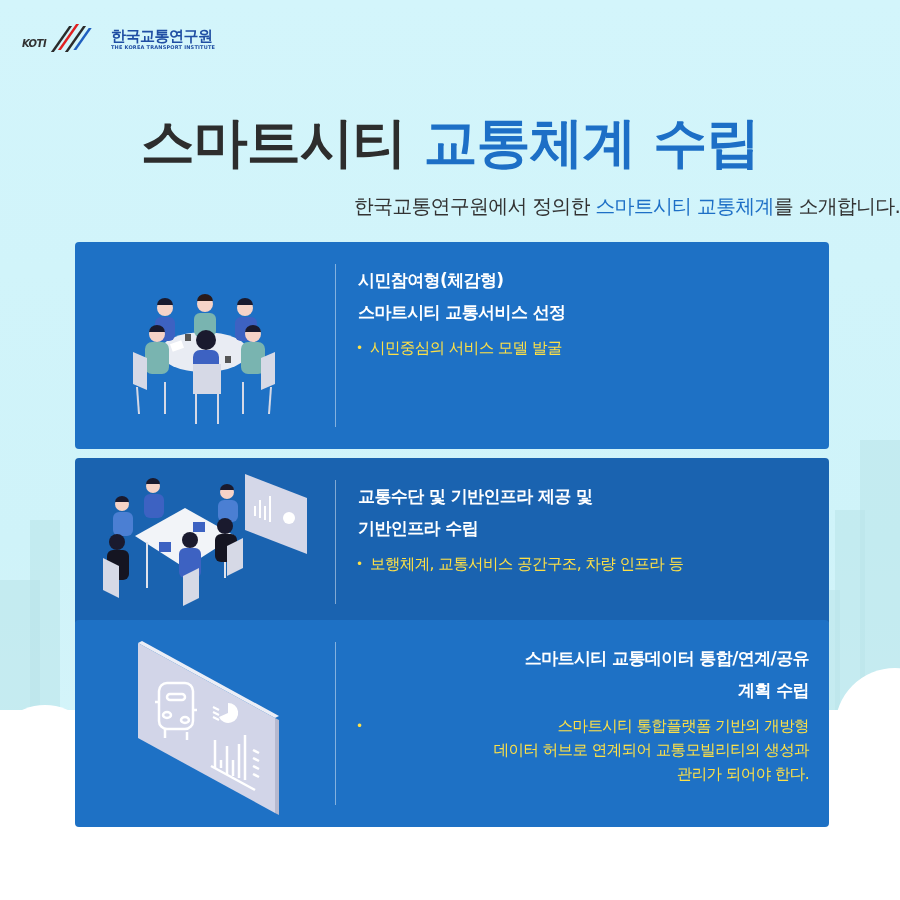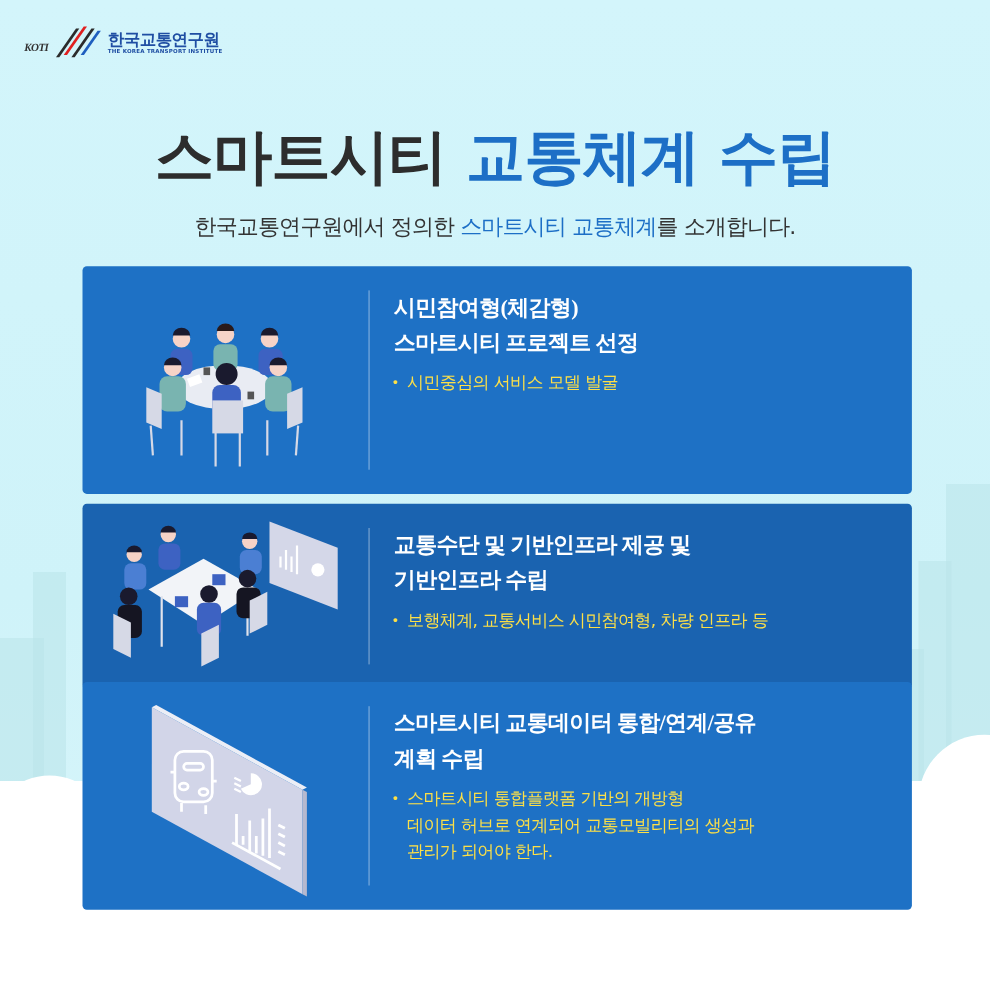--- a/index.html
+++ b/index.html
@@ -16,39 +16,39 @@
   .bld { position: absolute; bottom: 0; background: #b9e4ea; opacity: 0.55; }
   .cloud {
     position: absolute; background: #ffffff; border-radius: 50%;
   }
   .ground {
     position: absolute; left: 0; right: 0; bottom: 0; height: 190px; background: #ffffff;
   }
 
   
   .logo { position: absolute; left: 22px; top: 24px; display: flex; align-items: center; }
-  .logo-mark { position: relative; width: 70px; height: 30px; font-family: Liberation Serif, serif; }
+  .logo-mark { position: relative; width: 70px; height: 30px; }
   .logo-mark .koti {
     position: absolute; left: 0; top: 14px; font-size: 10px; font-weight: bold;
     font-style: italic; color: #333; letter-spacing: -0.5px;
   }
   .stripe { position: absolute; width: 3px; height: 26px; transform: skewX(-35deg); }
-  .logo-text { margin-left: 6px; }
+  .logo-text { margin-left: 19px; }
   .logo-ko { font-size: 15px; font-weight: bold; color: #1f4ea3; letter-spacing: -0.5px; line-height: 16px; }
   .logo-en { font-size: 5px; font-weight: bold; color: #1f4ea3; letter-spacing: 0.2px; }
 
   
   .title {
     position: absolute; left: 0; right: 0; top: 108px; text-align: center;
     font-size: 54px; font-weight: bold; letter-spacing: -1px; line-height: 70px;
   }
   .title .dark { color: #2d2d2d; }
   .title .blue { color: #1d6fc6; }
   .subtitle {
-    position: absolute; left: 0; right: 0; top: 193px; text-align: center;
+    position: absolute; left: 0; right: 0; top: 193px; text-align: right;
     font-size: 20px; color: #333; letter-spacing: -0.8px;
   }
   .subtitle .hl { color: #1d6fc6; }
 
   
   .card {
     position: absolute; left: 75px; width: 754px; border-radius: 4px;
     display: flex;
   }
   .card-1 { top: 242px; height: 207px; background: #1e71c5; }
@@ -59,23 +59,23 @@
     position: absolute; left: 260px; width: 1px; background: rgba(255,255,255,0.45);
   }
   .card-1 .card-divider { top: 22px; bottom: 22px; }
   .card-2 .card-divider { top: 22px; bottom: 22px; }
   .card-3 .card-divider { top: 22px; bottom: 22px; }
   .card-body {
     position: absolute; left: 283px; right: 20px; color: #fff;
   }
   .card-1 .card-body { top: 22px; }
   .card-2 .card-body { top: 22px; }
-  .card-3 .card-body { top: 22px; }
+  .card-3 .card-body { top: 22px; text-align: right; }
   .card-title {
-    font-size: 20px; font-weight: bold; line-height: 32px; letter-spacing: -0.6px; font-family: Liberation Serif, serif;
+    font-size: 17px; font-weight: bold; line-height: 32px; letter-spacing: -0.6px;
   }
   .card-list { list-style: none; margin-top: 8px; }
   .card-list li {
     font-size: 15.5px; line-height: 24px; letter-spacing: -0.6px; position: relative;
     padding-left: 12px; color: #fde047; white-space: pre-line;
   }
   .card-list li::before {
     content: "•"; position: absolute; left: -2px; top: 0; font-size: 12px;
   }
 
@@ -153,21 +153,21 @@
       <line x1="168" y1="140" x2="168" y2="172" stroke="#d6d9e6" stroke-width="2"></line>
 
       <rect x="110" y="92" width="6" height="7" fill="#555"></rect>
       <rect x="150" y="114" width="6" height="7" fill="#555"></rect>
       <rect x="96" y="100" width="12" height="8" fill="#fff" transform="rotate(-20 102 104)"></rect>
     </svg>
   </div>
   <div class="card-divider"></div>
   <div class="card-body">
     <div class="card-title">시민참여형(체감형)</div>
-    <div class="card-title">스마트시티 프로젝트 선정</div>
+    <div class="card-title">스마트시티 교통서비스 선정</div>
     <ul class="card-list">
       <li>시민중심의 서비스 모델 발굴</li>
     </ul>
   </div>
 </div>
 
 <div class="card card-2">
   <div class="card-illus">
     <svg class="svg-wrap" viewBox="0 0 258 152" width="258" height="152">
 
@@ -205,21 +205,21 @@
       <line x1="190" y1="48" x2="190" y2="62" stroke="#fff" stroke-width="2"></line>
       <line x1="195" y1="38" x2="195" y2="64" stroke="#fff" stroke-width="2"></line>
       <circle cx="214" cy="60" r="6" fill="#fff"></circle>
     </svg>
   </div>
   <div class="card-divider"></div>
   <div class="card-body">
     <div class="card-title">교통수단 및 기반인프라 제공 및</div>
     <div class="card-title">기반인프라 수립</div>
     <ul class="card-list">
-      <li>보행체계, 교통서비스 시민참여형, 차량 인프라 등</li>
+      <li>보행체계, 교통서비스 공간구조, 차량 인프라 등</li>
     </ul>
   </div>
 </div>
 
 <div class="card card-3">
   <div class="card-illus">
     <svg class="svg-wrap" viewBox="0 0 258 207" width="258" height="207">
       <polygon points="63,23 200,98 200,193 63,118" fill="#d2d5e8"></polygon>
       <polygon points="200,98 204,100 204,195 200,193" fill="#b6b9cf"></polygon>
       <polygon points="63,23 67,21 204,96 200,98" fill="#eceef6"></polygon>

